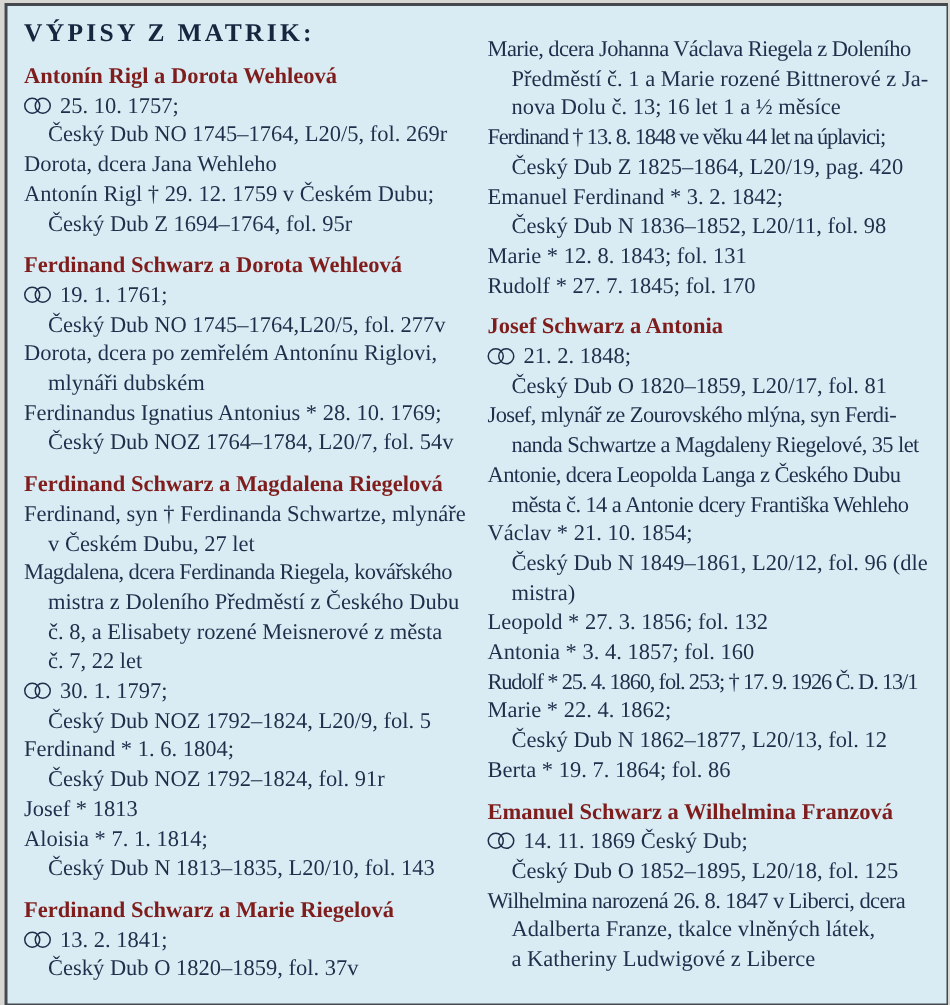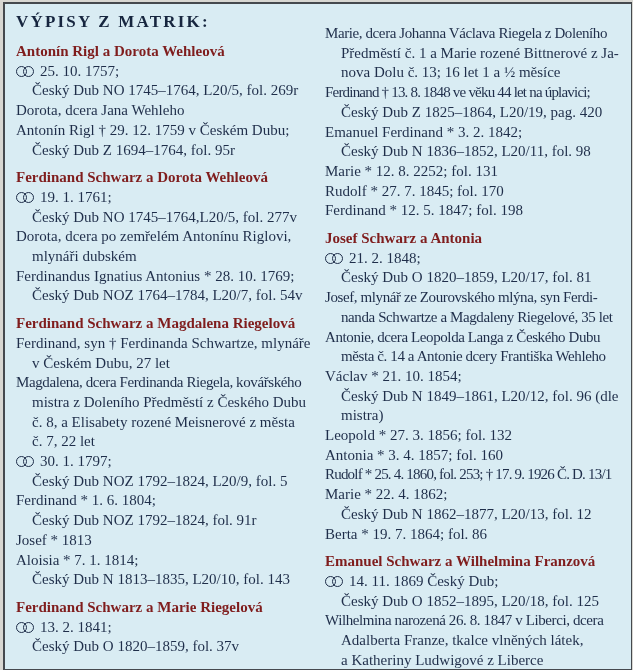--- a/index.html
+++ b/index.html
@@ -115,23 +115,22 @@
       </div>
     <div class="col">
         <div class="sec">
           <div class="line fit"><span>Marie, dcera Johanna Václava Riegela z Doleního</span></div>
           <div class="line i1"><span>Předměstí č. 1 a Marie rozené Bittnerové z Ja-</span></div>
           <div class="line i1"><span>nova Dolu č. 13; 16 let 1 a ½ měsíce</span></div>
           <div class="line fit2"><span>Ferdinand † 13. 8. 1848 ve věku 44 let na úplavici;</span></div>
           <div class="line i1"><span>Český Dub Z 1825–1864, L20/19, pag. 420</span></div>
           <div class="line"><span>Emanuel Ferdinand * 3. 2. 1842;</span></div>
           <div class="line i1"><span>Český Dub N 1836–1852, L20/11, fol. 98</span></div>
-          <div class="line"><span>Marie * 12. 8. 2252; fol. 131</span></div>
+          <div class="line"><span>Marie * 12. 8. 1843; fol. 131</span></div>
           <div class="line"><span>Rudolf * 27. 7. 1845; fol. 170</span></div>
-          <div class="line"><span>Ferdinand * 12. 5. 1847; fol. 198</span></div>
         </div>
         <div class="sec">
           <div class="line head">Josef Schwarz a Antonia</div>
           <div class="line"><span class="mi"><i></i><i></i></span><span>21. 2. 1848;</span></div>
           <div class="line i1"><span>Český Dub O 1820–1859, L20/17, fol. 81</span></div>
           <div class="line fit"><span>Josef, mlynář ze Zourovského mlýna, syn Ferdi-</span></div>
           <div class="line i1 fit"><span>nanda Schwartze a Magdaleny Riegelové, 35 let</span></div>
           <div class="line fit"><span>Antonie, dcera Leopolda Langa z Českého Dubu</span></div>
           <div class="line i1 fit"><span>města č. 14 a Antonie dcery Františka Wehleho</span></div>
           <div class="line"><span>Václav * 21. 10. 1854;</span></div>

